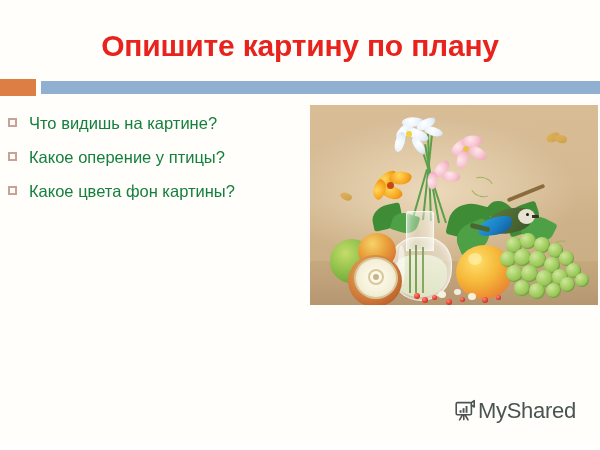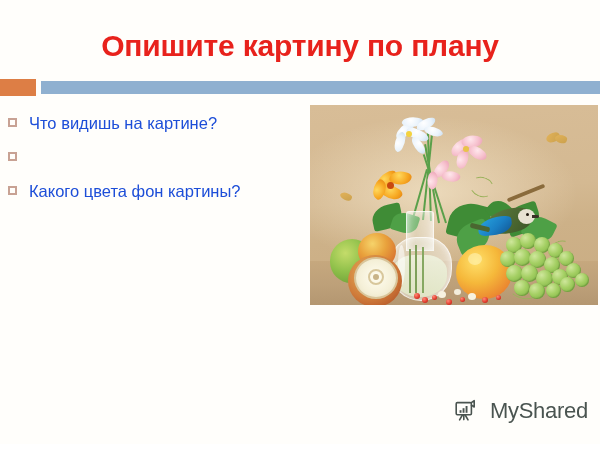--- a/index.html
+++ b/index.html
@@ -73,21 +73,21 @@
     height: 9px;
     margin-top: 8px;
     margin-right: 12px;
     border: 2px solid #c8a294;
     background: transparent;
     box-sizing: border-box;
   }
   .bullet-text {
     flex: 1 1 auto;
     font-size: 16.5px;
-    color: #1d4ed8;
+    color: #15803d;
     line-height: 26px;
     white-space: pre;
   }
 
   
   .painting {
     position: absolute;
     left: 310px;
     top: 105px;
     width: 288px;
@@ -192,21 +192,21 @@
     border-color: #9bb25c transparent #9bb25c transparent;
   }
 
   
   .logo {
     position: absolute;
     left: 452px;
     top: 398px;
     display: flex;
     align-items: center;
-    gap: 12px;
+    gap: 0;
   }
   .logo-icon { width: 26px; height: 26px; display: block; }
   .logo-text {
     font-size: 22px;
     color: #4a5450;
     font-family: "Liberation Sans", sans-serif;
     letter-spacing: -0.3px;
     line-height: 26px;
   }
 </style>
@@ -222,26 +222,27 @@
 
   <div class="bullet-list">
 
     <div class="bullet-item">
       <span class="bullet-mark"></span>
       <span class="bullet-text">Что видишь на картине?</span>
     </div>
 
     <div class="bullet-item">
       <span class="bullet-mark"></span>
+      <span class="bullet-text">Какое оперение у птицы?</span>
     </div>
 
 
     <div class="bullet-item">
       <span class="bullet-mark"></span>
-      <span class="bullet-text">Какого цвета фон картины?</span>
+      <span class="bullet-text">Какое цвета фон картины?</span>
     </div>
 
 
   </div>
 
   <div class="painting">
     <div class="painting-wall-shade"></div>
     <div class="painting-table"></div>
 
     <div class="p butterfly-w" style="left:236px;top:28px;width:14px;height:9px;transform:rotate(-18deg);"></div>

